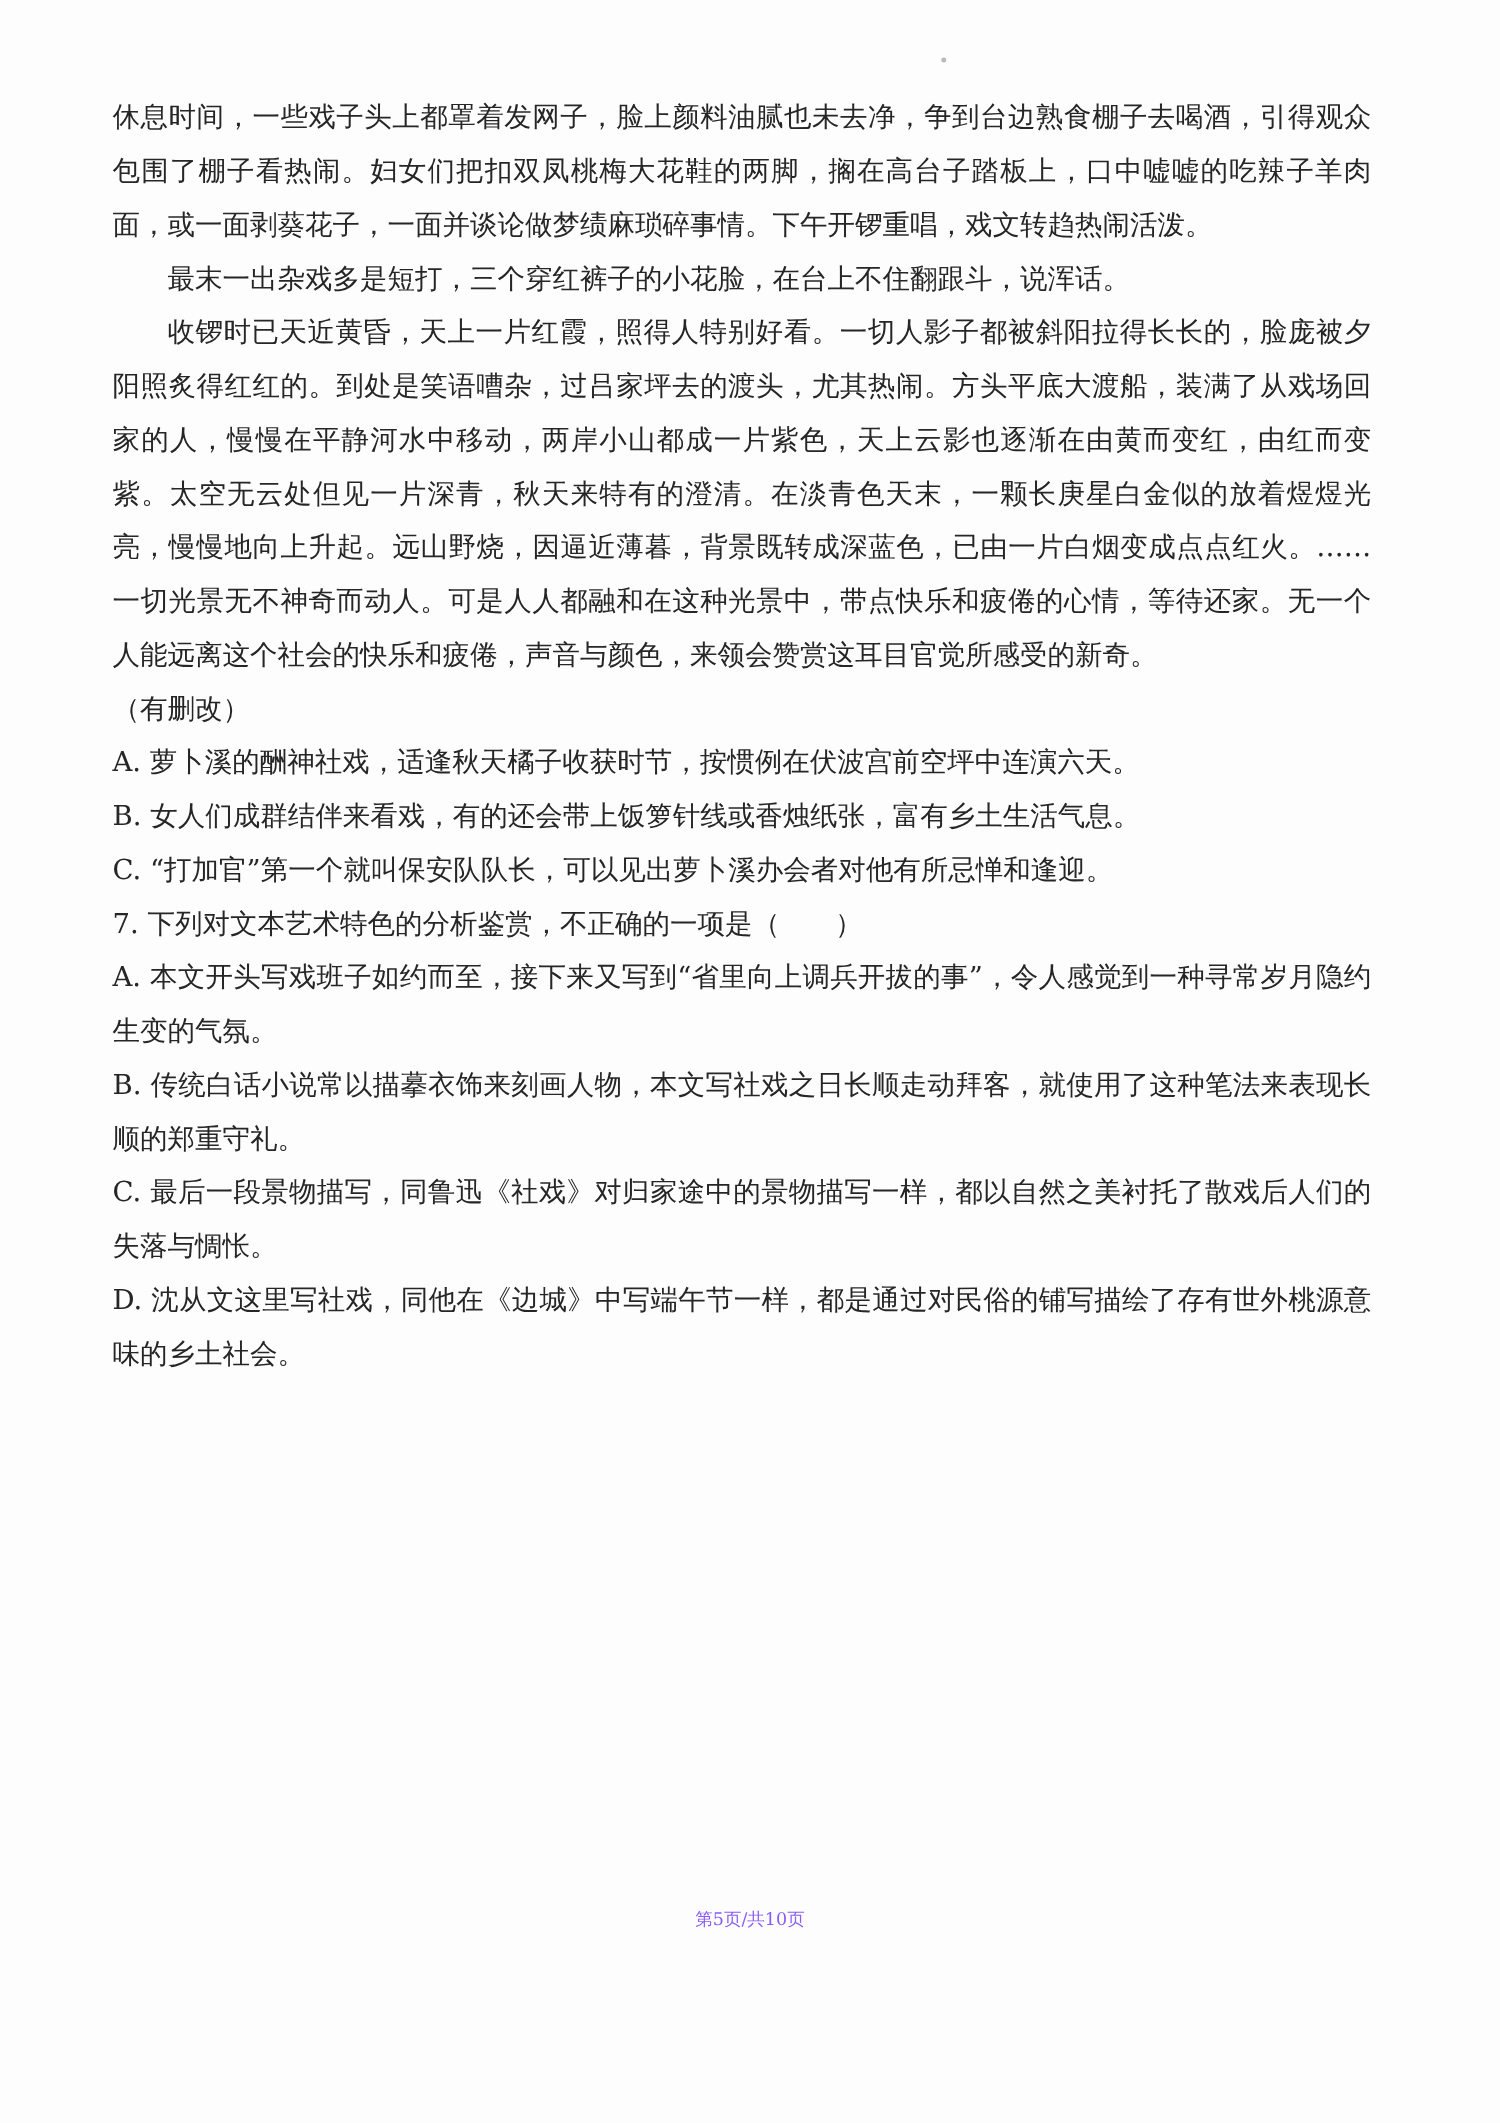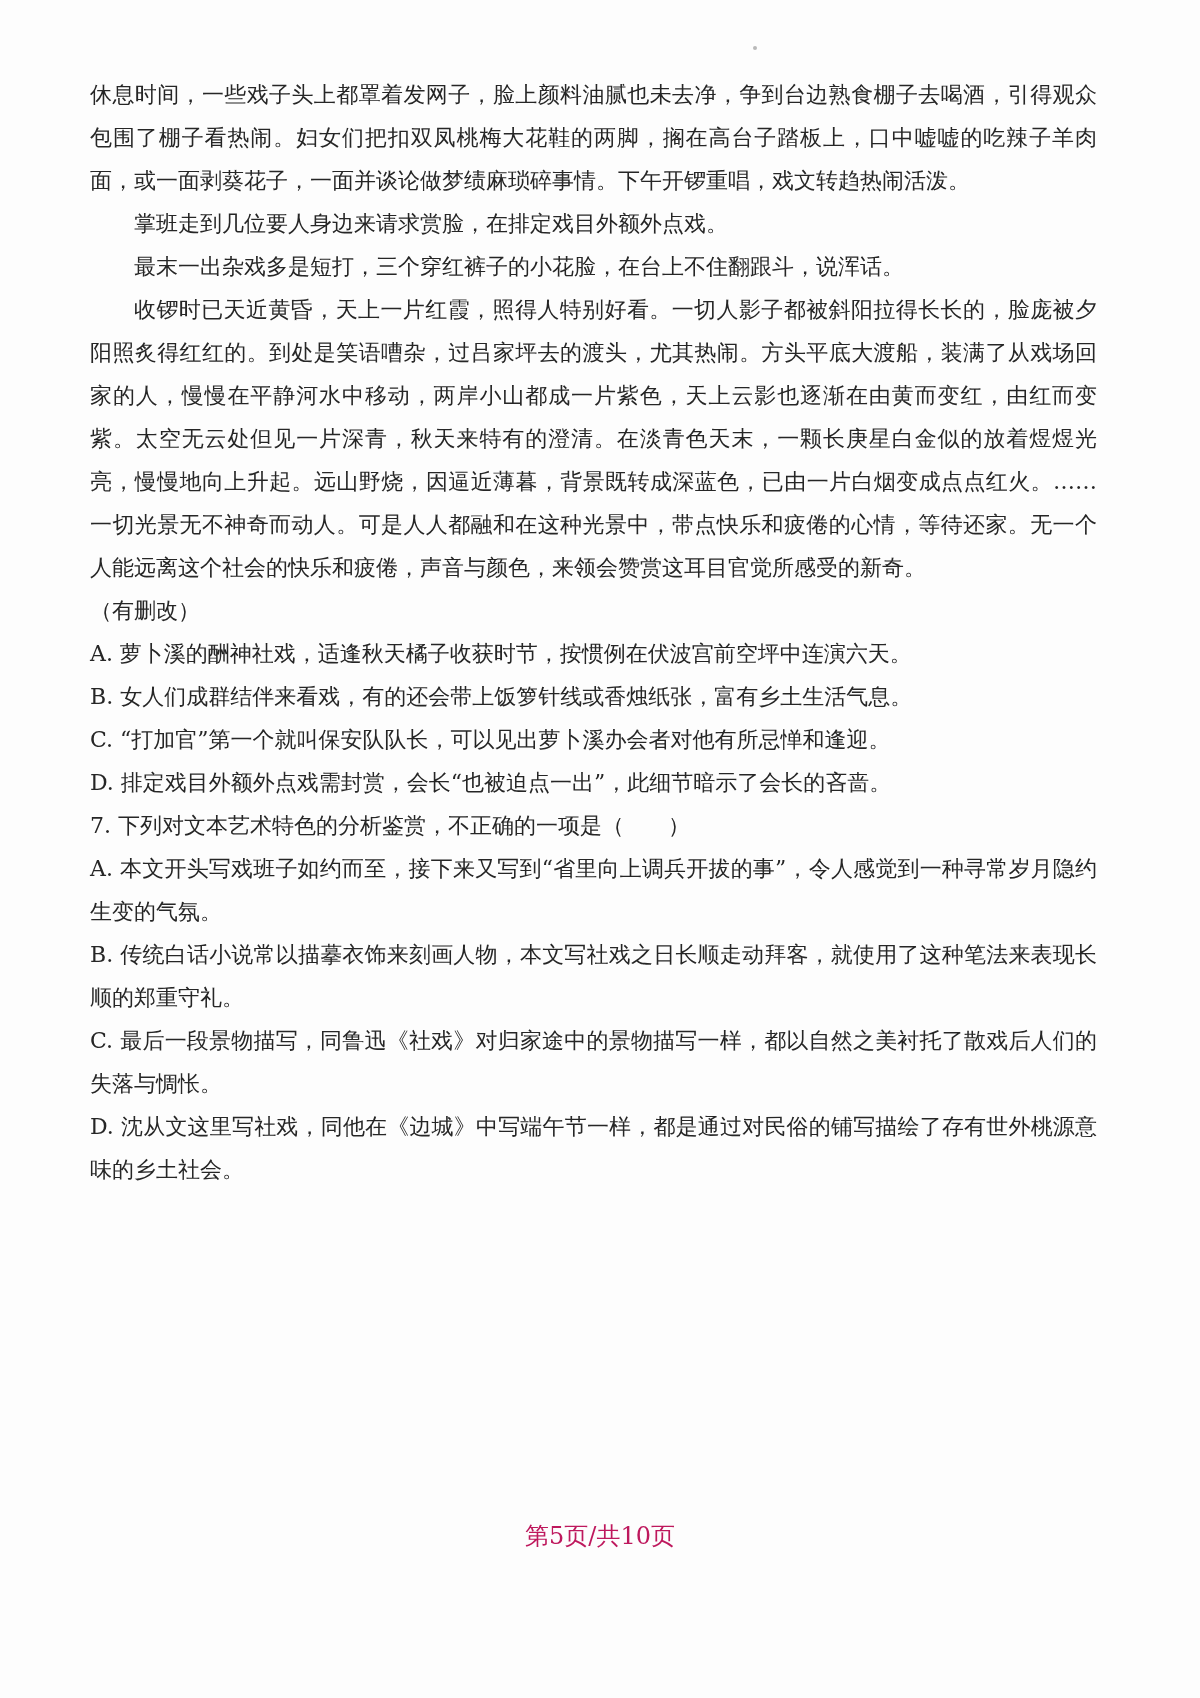--- a/index.html
+++ b/index.html
@@ -20,54 +20,52 @@
   .page p { margin: 0; text-align: justify; text-justify: inter-ideograph; }
   .indent { text-indent: 2em; }
   .attribution { text-align: right; }
   .question-block p { text-align: justify; }
   .footer {
     position: absolute;
     left: 0;
     right: 0;
     top: 1522px;
     text-align: center;
-    font-size: 24px;
+    font-size: 14px;
     line-height: 28px;
-    color: #be185d;
+    color: #8b5cf6;
   }
   .speck {
     position: absolute;
     top: 46px;
     left: 753px;
     width: 4px;
     height: 4px;
     border-radius: 50%;
     background: #b9b9b9;
   }
 </style>
 </head>
 <body>
 
 <div class="page">
 
   <span class="speck"></span>
 
   <div class="passage">
     <p>休息时间，一些戏子头上都罩着发网子，脸上颜料油腻也未去净，争到台边熟食棚子去喝酒，引得观众包围了棚子看热闹。妇女们把扣双凤桃梅大花鞋的两脚，搁在高台子踏板上，口中嘘嘘的吃辣子羊肉面，或一面剥葵花子，一面并谈论做梦绩麻琐碎事情。下午开锣重唱，戏文转趋热闹活泼。</p>
-    <p class="indent">掌班走到几位要人身边来请求赏脸，在排定戏目外额外点戏。</p>
     <p class="indent">最末一出杂戏多是短打，三个穿红裤子的小花脸，在台上不住翻跟斗，说浑话。</p>
     <p class="indent">收锣时已天近黄昏，天上一片红霞，照得人特别好看。一切人影子都被斜阳拉得长长的，脸庞被夕阳照炙得红红的。到处是笑语嘈杂，过吕家坪去的渡头，尤其热闹。方头平底大渡船，装满了从戏场回家的人，慢慢在平静河水中移动，两岸小山都成一片紫色，天上云影也逐渐在由黄而变红，由红而变紫。太空无云处但见一片深青，秋天来特有的澄清。在淡青色天末，一颗长庚星白金似的放着煜煜光亮，慢慢地向上升起。远山野烧，因逼近薄暮，背景既转成深蓝色，已由一片白烟变成点点红火。……一切光景无不神奇而动人。可是人人都融和在这种光景中，带点快乐和疲倦的心情，等待还家。无一个人能远离这个社会的快乐和疲倦，声音与颜色，来领会赞赏这耳目官觉所感受的新奇。</p>
     <p class="attribution">（有删改）</p>
   </div>
 
   <div class="question-block">
     <p>A. 萝卜溪的酬神社戏，适逢秋天橘子收获时节，按惯例在伏波宫前空坪中连演六天。</p>
     <p>B. 女人们成群结伴来看戏，有的还会带上饭箩针线或香烛纸张，富有乡土生活气息。</p>
     <p>C. “打加官”第一个就叫保安队队长，可以见出萝卜溪办会者对他有所忌惮和逢迎。</p>
-    <p>D. 排定戏目外额外点戏需封赏，会长“也被迫点一出”，此细节暗示了会长的吝啬。</p>
   </div>
 
   <div class="question-block">
     <p>7. 下列对文本艺术特色的分析鉴赏，不正确的一项是（　　）</p>
     <p>A. 本文开头写戏班子如约而至，接下来又写到“省里向上调兵开拔的事”，令人感觉到一种寻常岁月隐约生变的气氛。</p>
     <p>B. 传统白话小说常以描摹衣饰来刻画人物，本文写社戏之日长顺走动拜客，就使用了这种笔法来表现长顺的郑重守礼。</p>
     <p>C. 最后一段景物描写，同鲁迅《社戏》对归家途中的景物描写一样，都以自然之美衬托了散戏后人们的失落与惆怅。</p>
     <p>D. 沈从文这里写社戏，同他在《边城》中写端午节一样，都是通过对民俗的铺写描绘了存有世外桃源意味的乡土社会。</p>
   </div>
 

